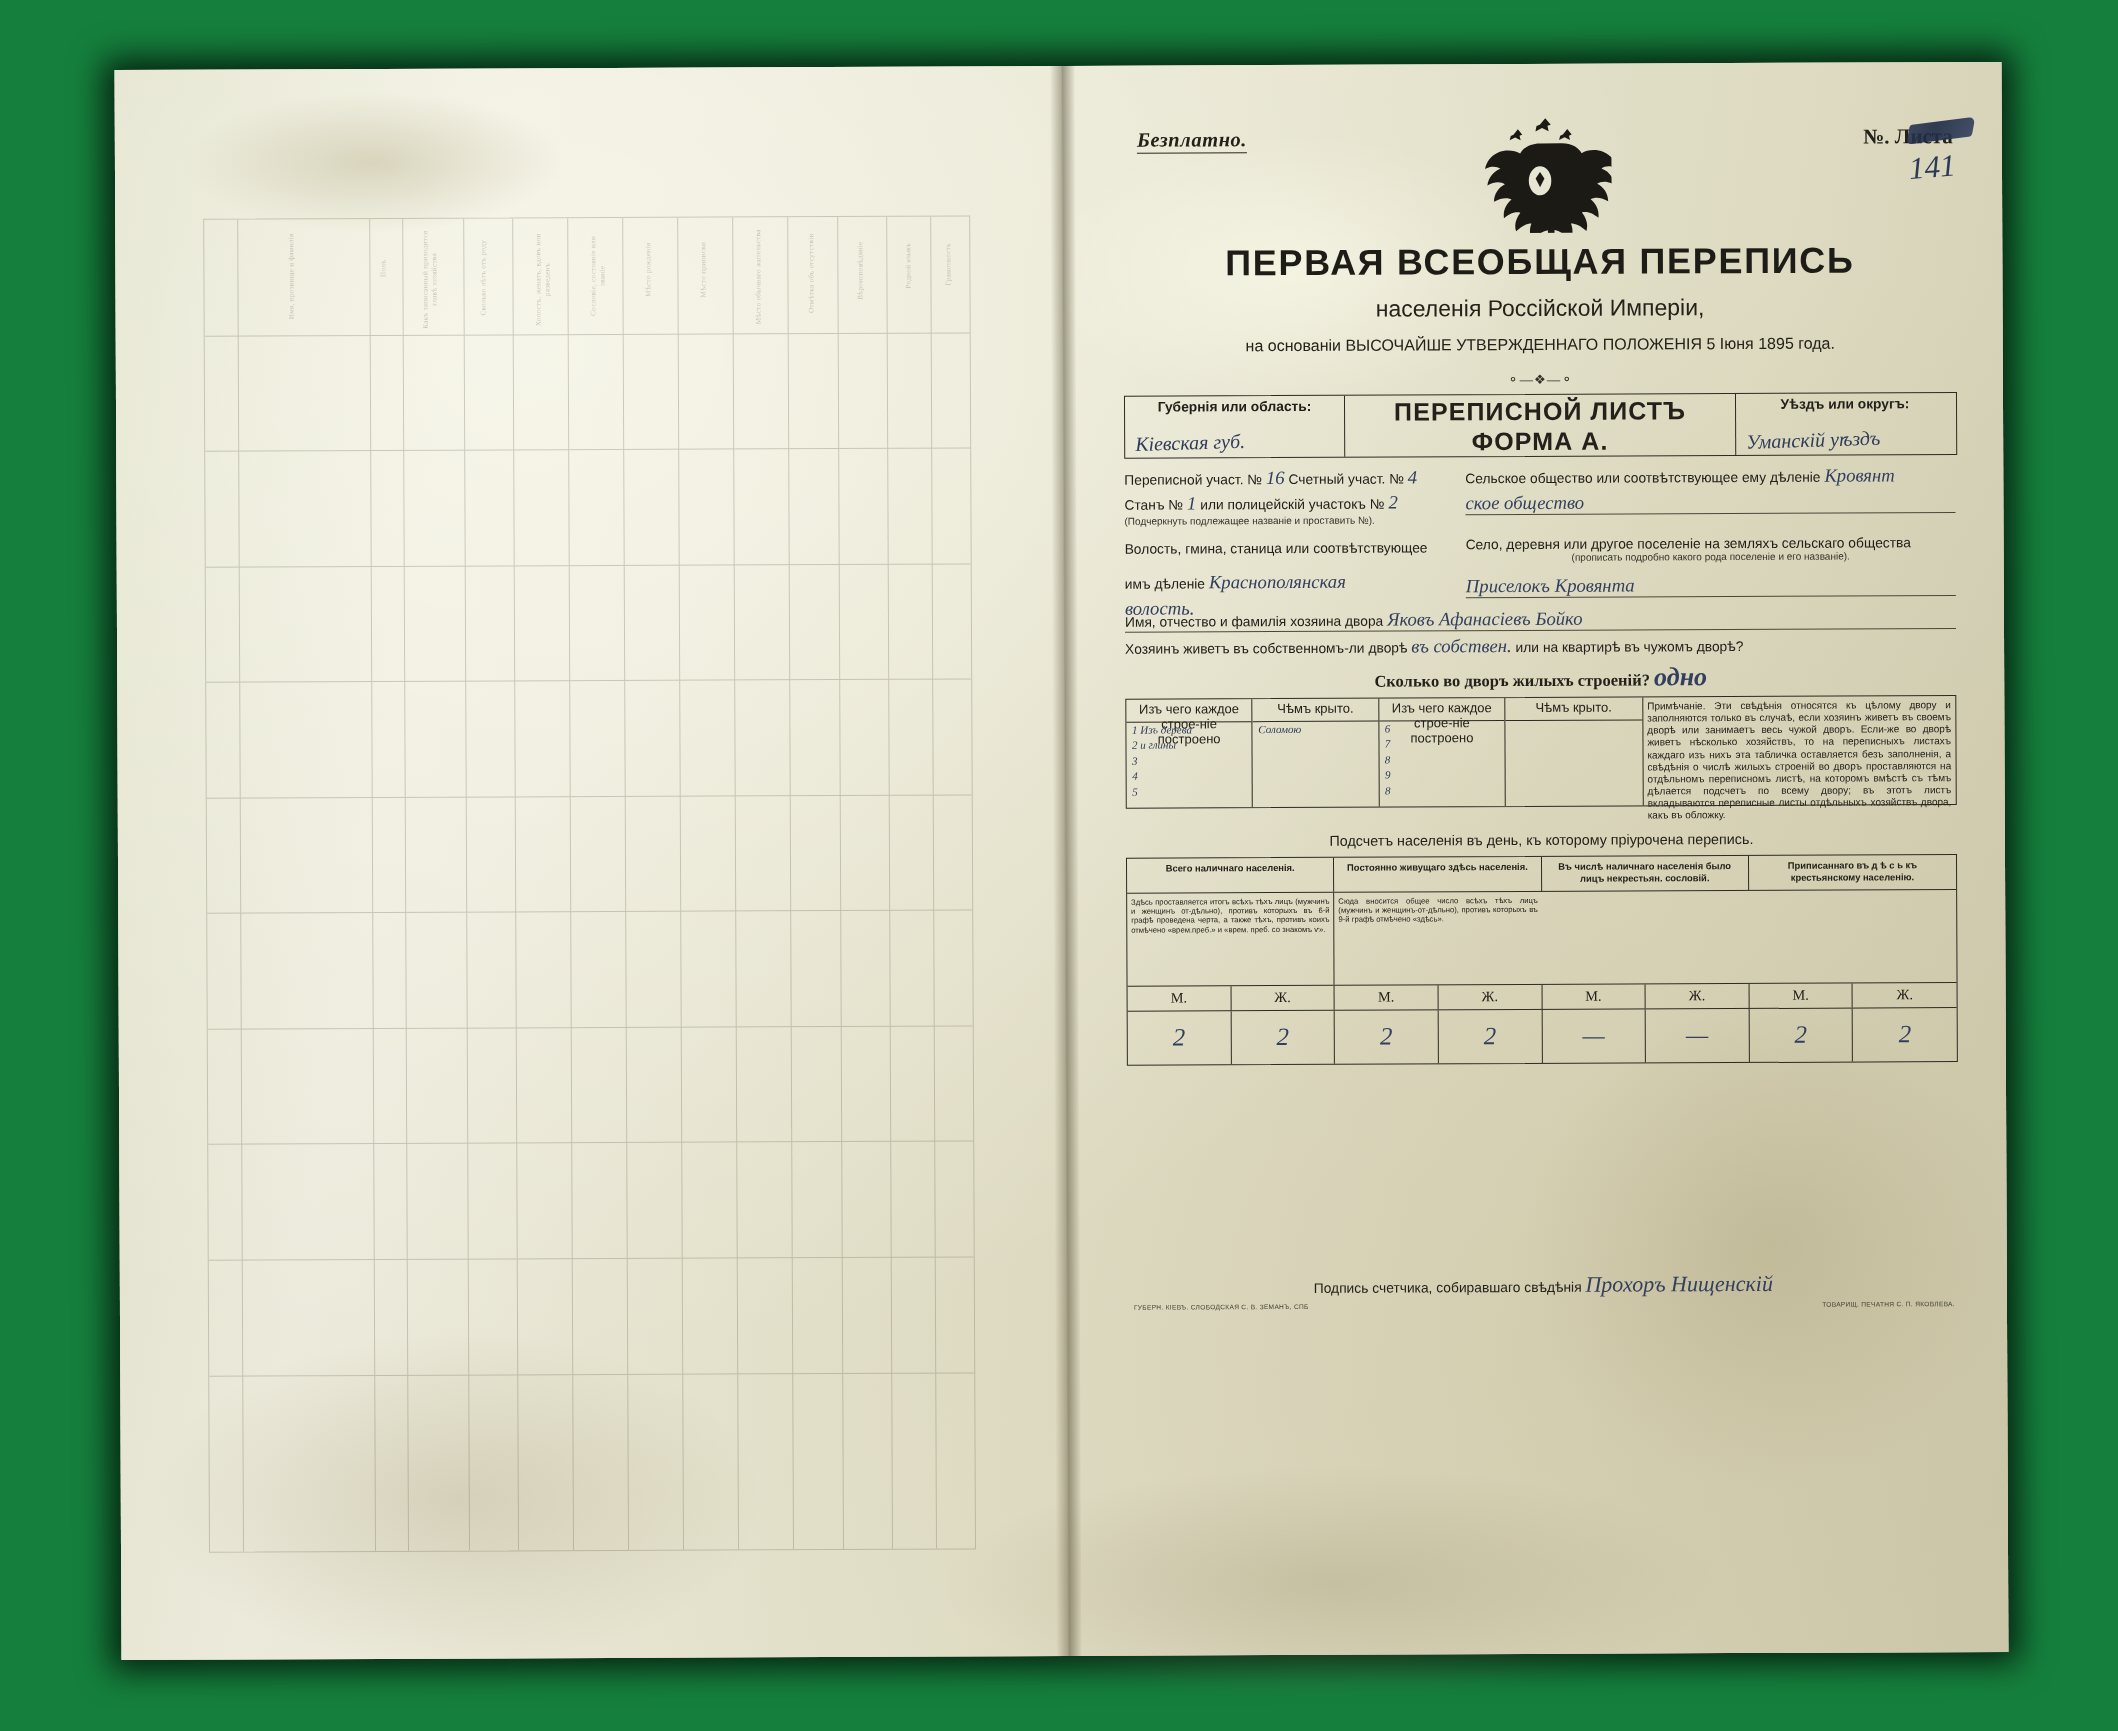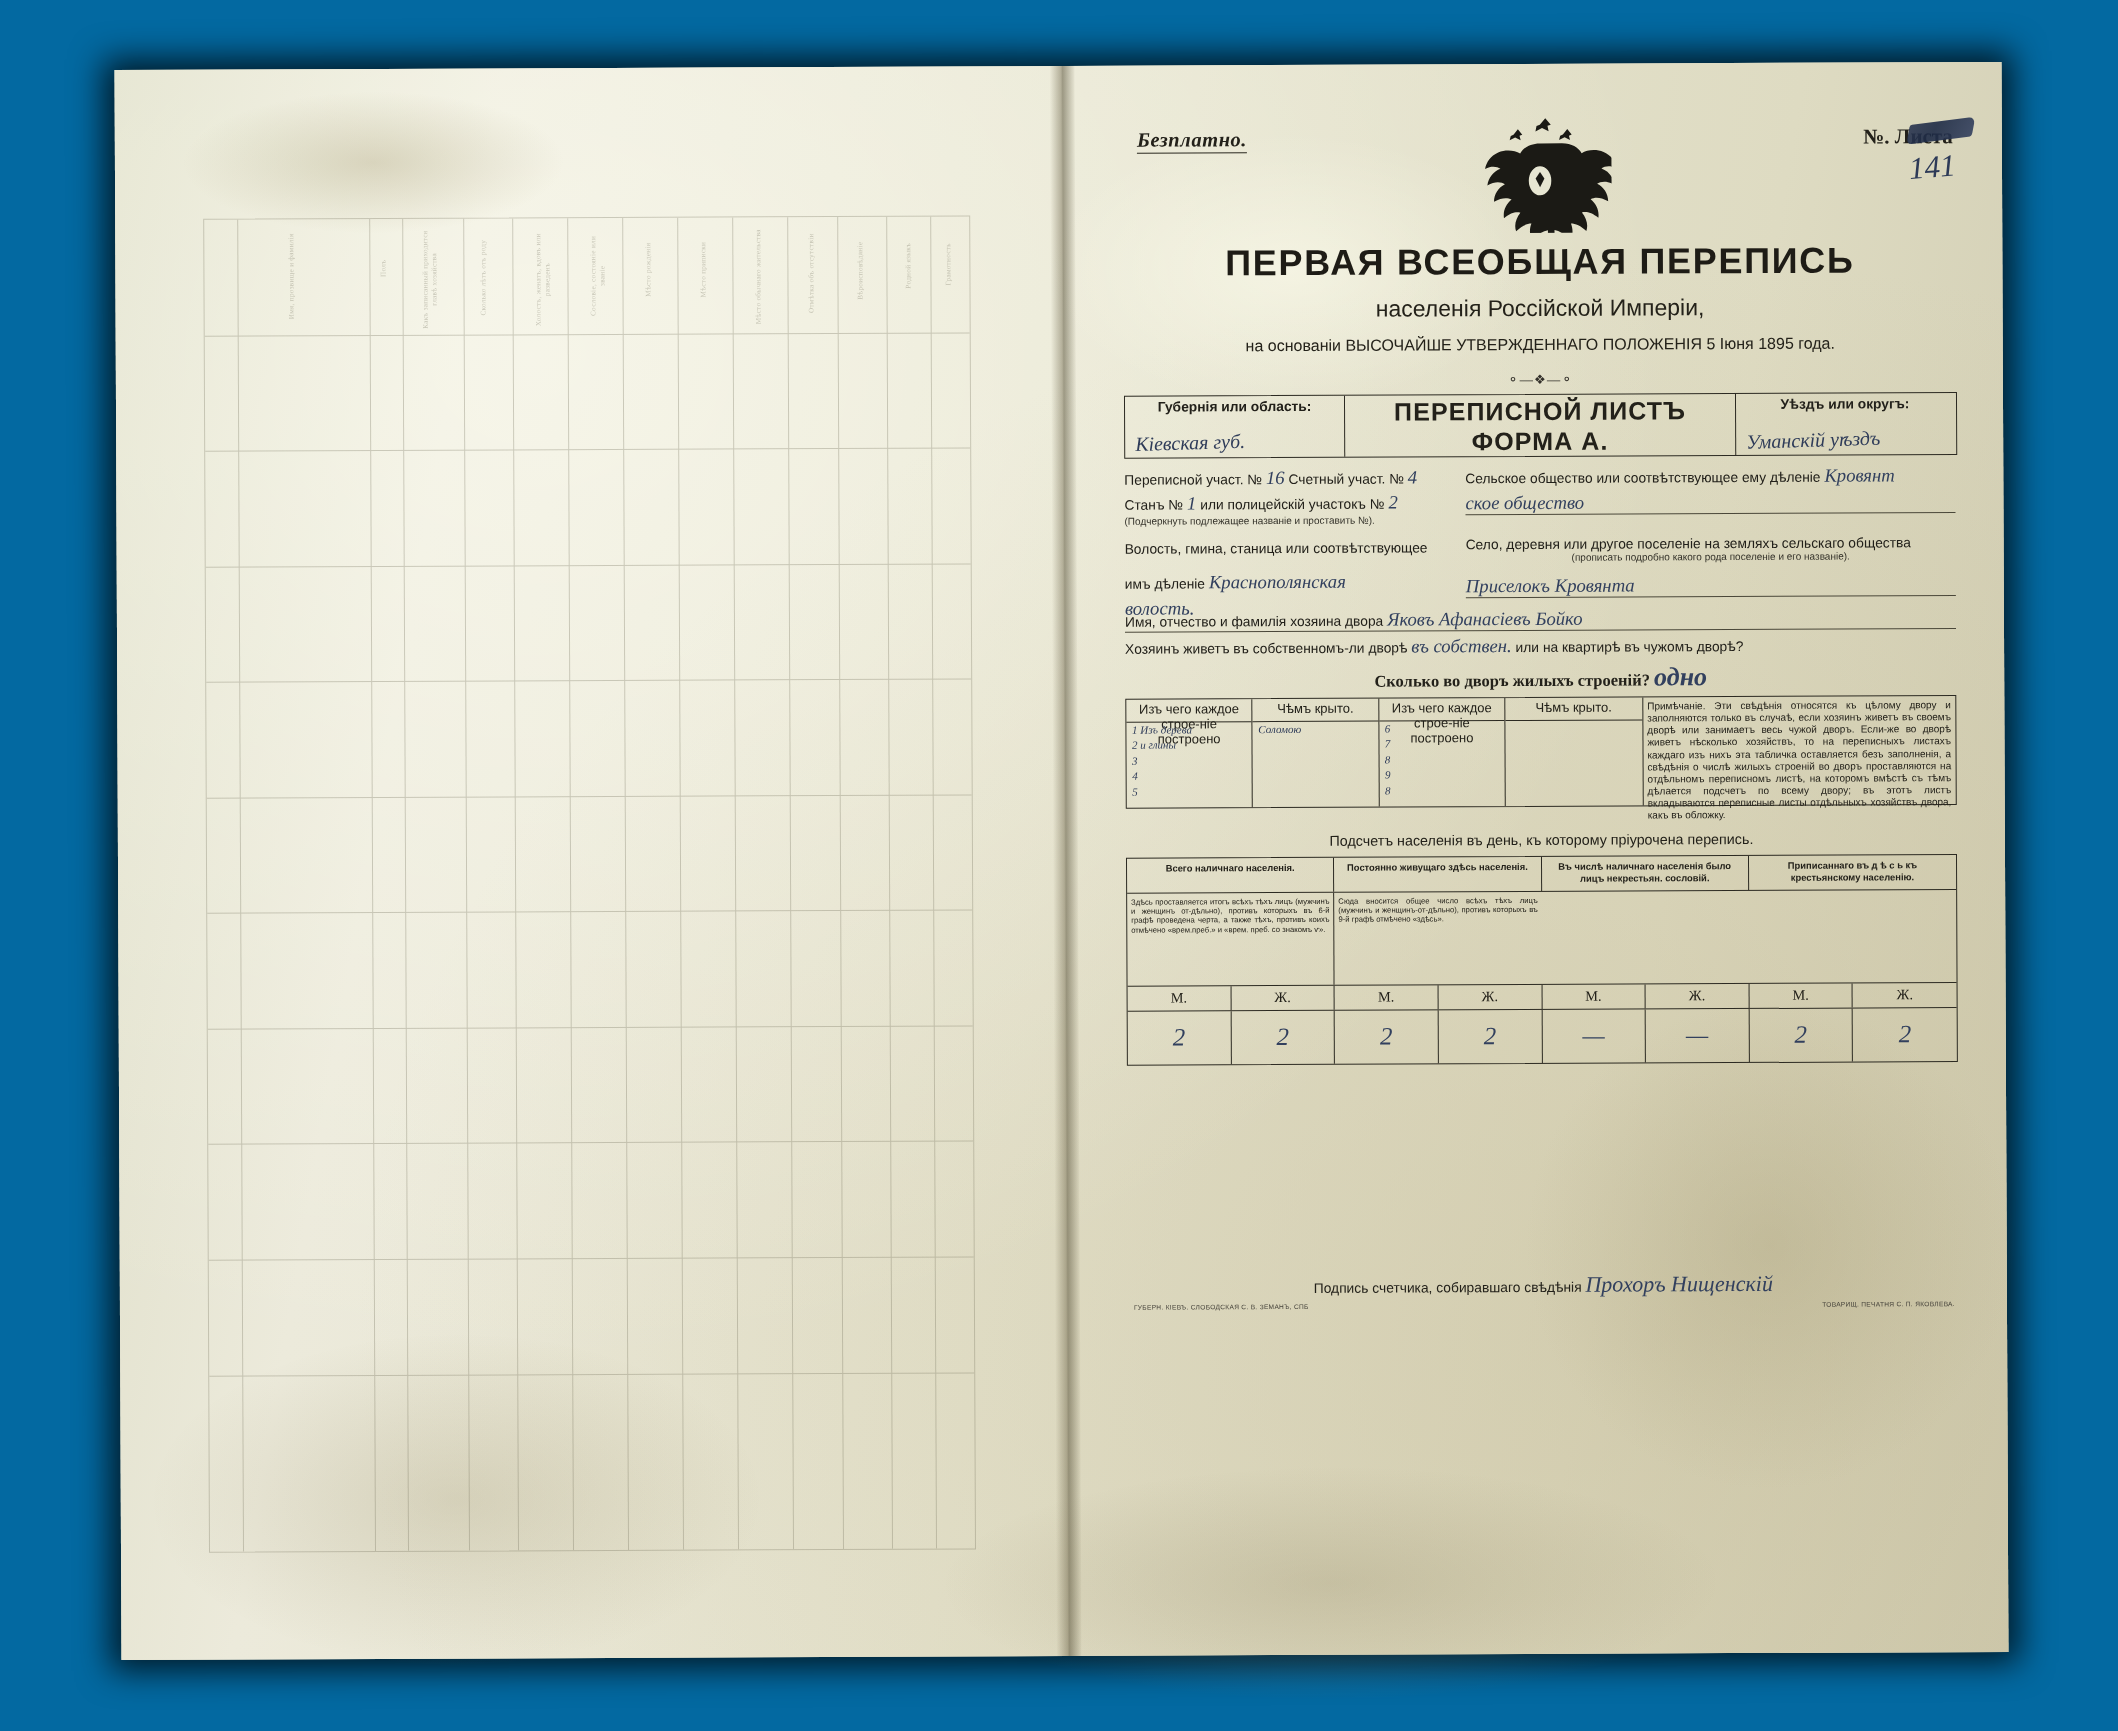--- a/index.html
+++ b/index.html
@@ -11,21 +11,21 @@
     width: 2119px;
     height: 1731px;
     font-family: "Liberation Serif", serif;
     overflow: hidden;
   }
 
   .scene {
     position: relative;
     width: 2119px;
     height: 1731px;
-    background: #0369a1;
+    background: #15803d;
   }
 
   
   .sheet {
     position: absolute;
     left: 118px;
     top: 66px;
     width: 1887px;
     height: 1590px;
     background: #e7e6d2;

